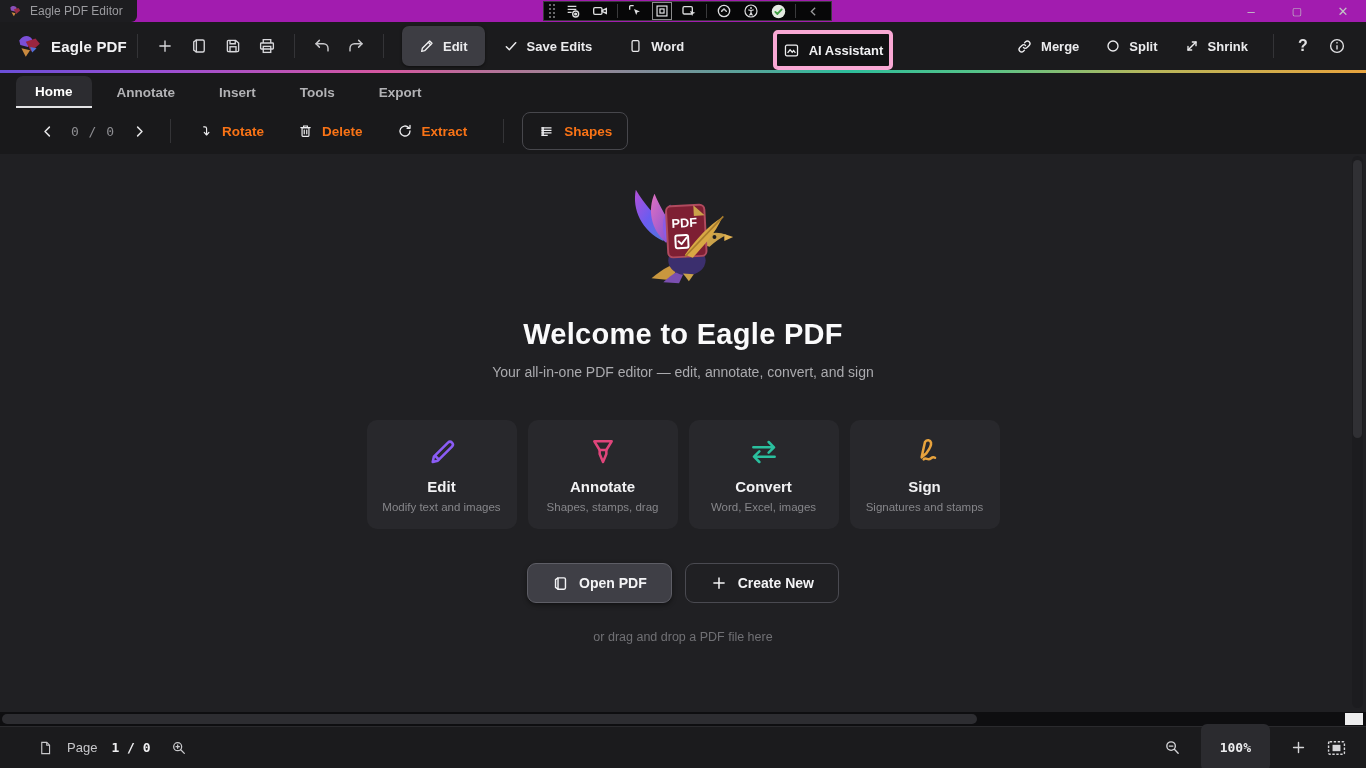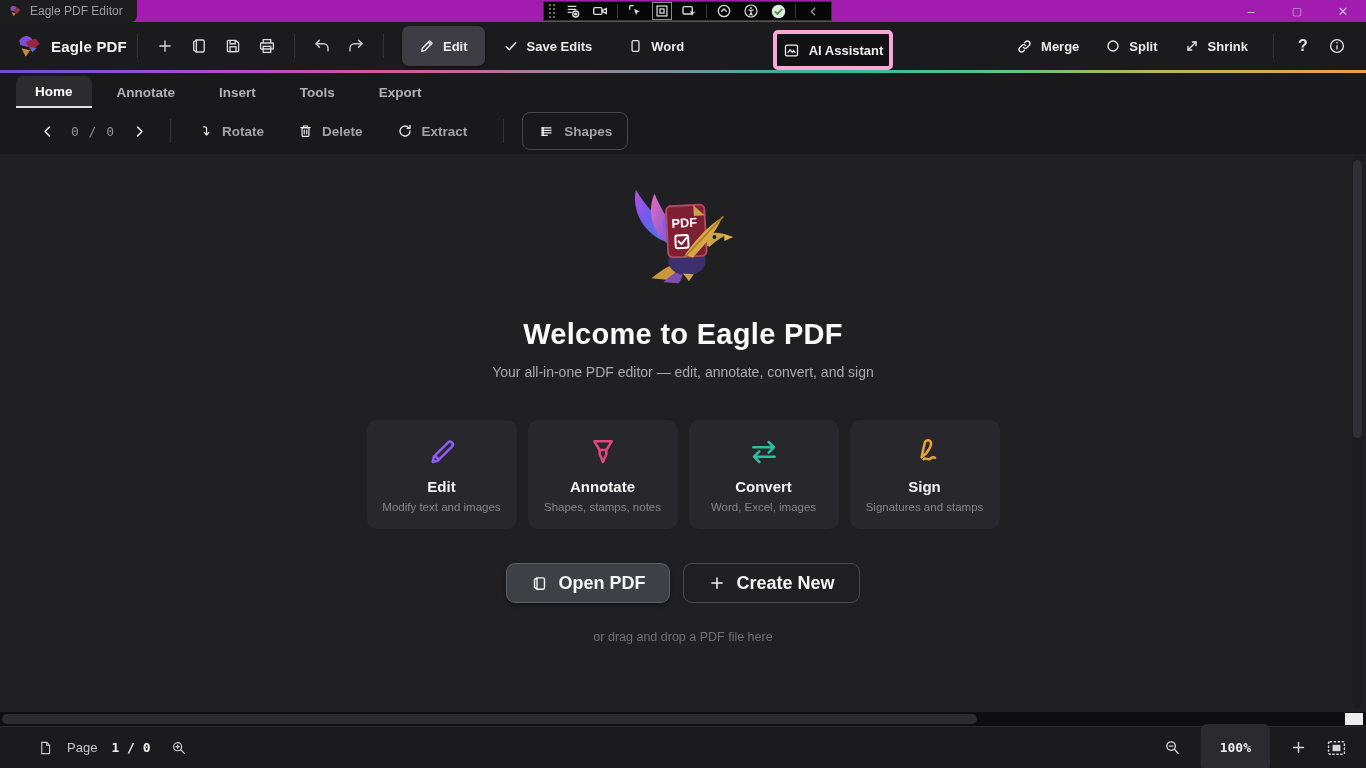--- a/index.html
+++ b/index.html
@@ -94,21 +94,21 @@
     position: absolute; top: 108px; left: 0; width: 1366px; height: 46px;
     background: #19191b; display: flex; align-items: center; padding: 0 32px;
   }
   .nav-chevron { width: 30px; height: 30px; display:flex; align-items:center; justify-content:center; color:#e4e4e6; }
   .page-indicator {
     font-family: "DejaVu Sans Mono", monospace; font-size: 13px; color: #8d8d91;
     width: 62px; text-align: center; letter-spacing: 1px;
   }
   .nav-action {
     display: flex; align-items: center; gap: 9px; padding: 0 12px; height: 34px;
-    font-size: 13.5px; font-weight: bold; color: #a3a3a3; border-radius: 6px; margin-right: 10px;
+    font-size: 13.5px; font-weight: bold; color: #f97316; border-radius: 6px; margin-right: 10px;
   }
   .pages-btn {
     border: 1px solid #47474c; border-radius: 8px; height: 38px; padding: 0 15px; margin-left: 4px;
   }
 
   
   .content {
     position: absolute; top: 154px; left: 0; width: 1366px; height: 558px;
     background: #202023; display: flex; flex-direction: column; align-items: center;
   }
@@ -118,21 +118,21 @@
   .cards { margin-top: 40px; display: flex; gap: 11px; }
   .card {
     width: 150px; height: 109px; background: #28282c; border-radius: 10px;
     display: flex; flex-direction: column; align-items: center; justify-content: center;
   }
   .card-title { font-size: 15px; font-weight: bold; color: #f2f2f4; margin-top: 10px; }
   .card-subtitle { font-size: 11.5px; color: #86868a; margin-top: 6px; }
   .actions { margin-top: 34px; display: flex; gap: 13px; }
   .action-btn {
     height: 40px; display: flex; align-items: center; gap: 10px; padding: 0 24px;
-    border-radius: 9px; font-size: 18px; font-weight: bold; color: #f4f4f6;
+    border-radius: 9px; font-size: 14px; font-weight: bold; color: #f4f4f6;
   }
   .open-pdf-btn { background: #3f3f46; border: 1px solid #5e5e66; box-shadow: 0 2px 5px rgba(0,0,0,.45); }
   .create-new-btn { background: transparent; border: 1px solid #4a4a51; }
   .drop-hint { margin-top: 27px; font-size: 12.5px; color: #707074; }
 
   
   .vscroll-track {
     position: absolute; right: 3px; top: 156px; width: 11px; height: 552px;
     background: #1c1c1f; border-radius: 6px;
   }
@@ -494,21 +494,21 @@
       </svg>
       <div class="card-title">Edit</div>
       <div class="card-subtitle">Modify text and images</div>
     </div>
     <div class="card">
       <svg width="32" height="32" viewBox="0 0 24 24" fill="none" stroke="#e0457b" stroke-width="1.9" stroke-linecap="round" stroke-linejoin="round">
         <path d="M5.5 4h13l-4 6.5v3L12 19.5l-2.5-6v-3z"></path>
           <path d="M9.5 10.5h5"></path>
       </svg>
       <div class="card-title">Annotate</div>
-      <div class="card-subtitle">Shapes, stamps, notes</div>
+      <div class="card-subtitle">Shapes, stamps, drag</div>
     </div>
     <div class="card">
       <svg width="32" height="32" viewBox="0 0 24 24" fill="none" stroke="#2abf9e" stroke-width="1.9" stroke-linecap="round" stroke-linejoin="round">
         <path d="M4 8.5h15M15.5 4.5l4 4-4 4"></path>
           <path d="M20 15.5H5M8.5 11.5l-4 4 4 4"></path>
       </svg>
       <div class="card-title">Convert</div>
       <div class="card-subtitle">Word, Excel, images</div>
     </div>
     <div class="card">

